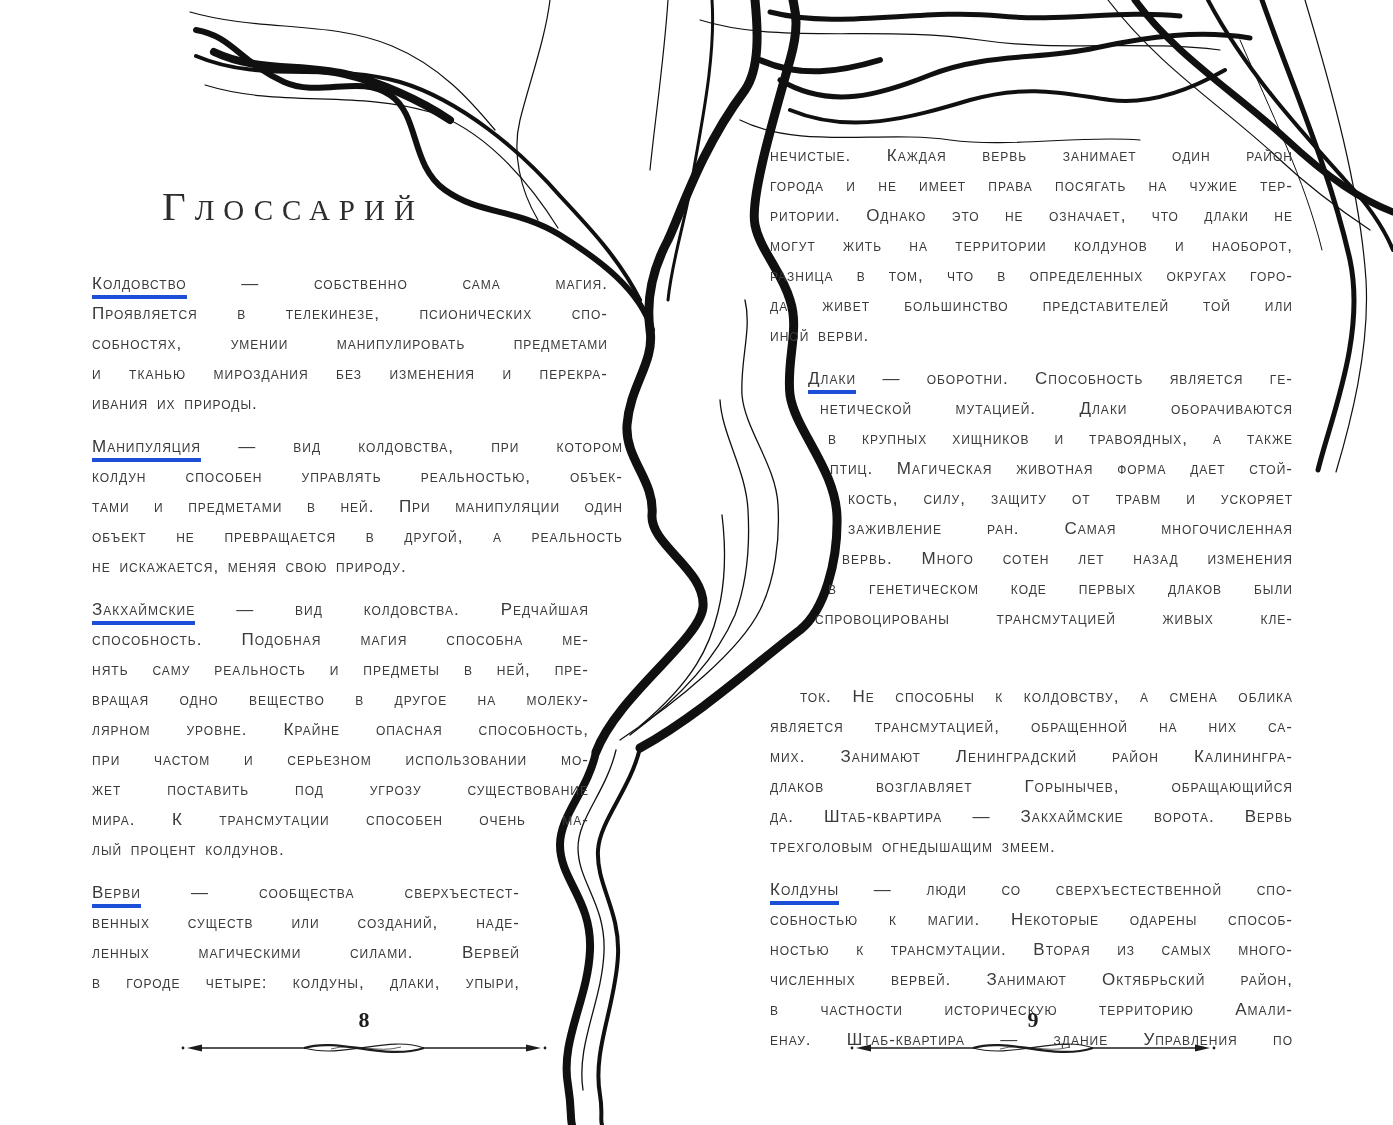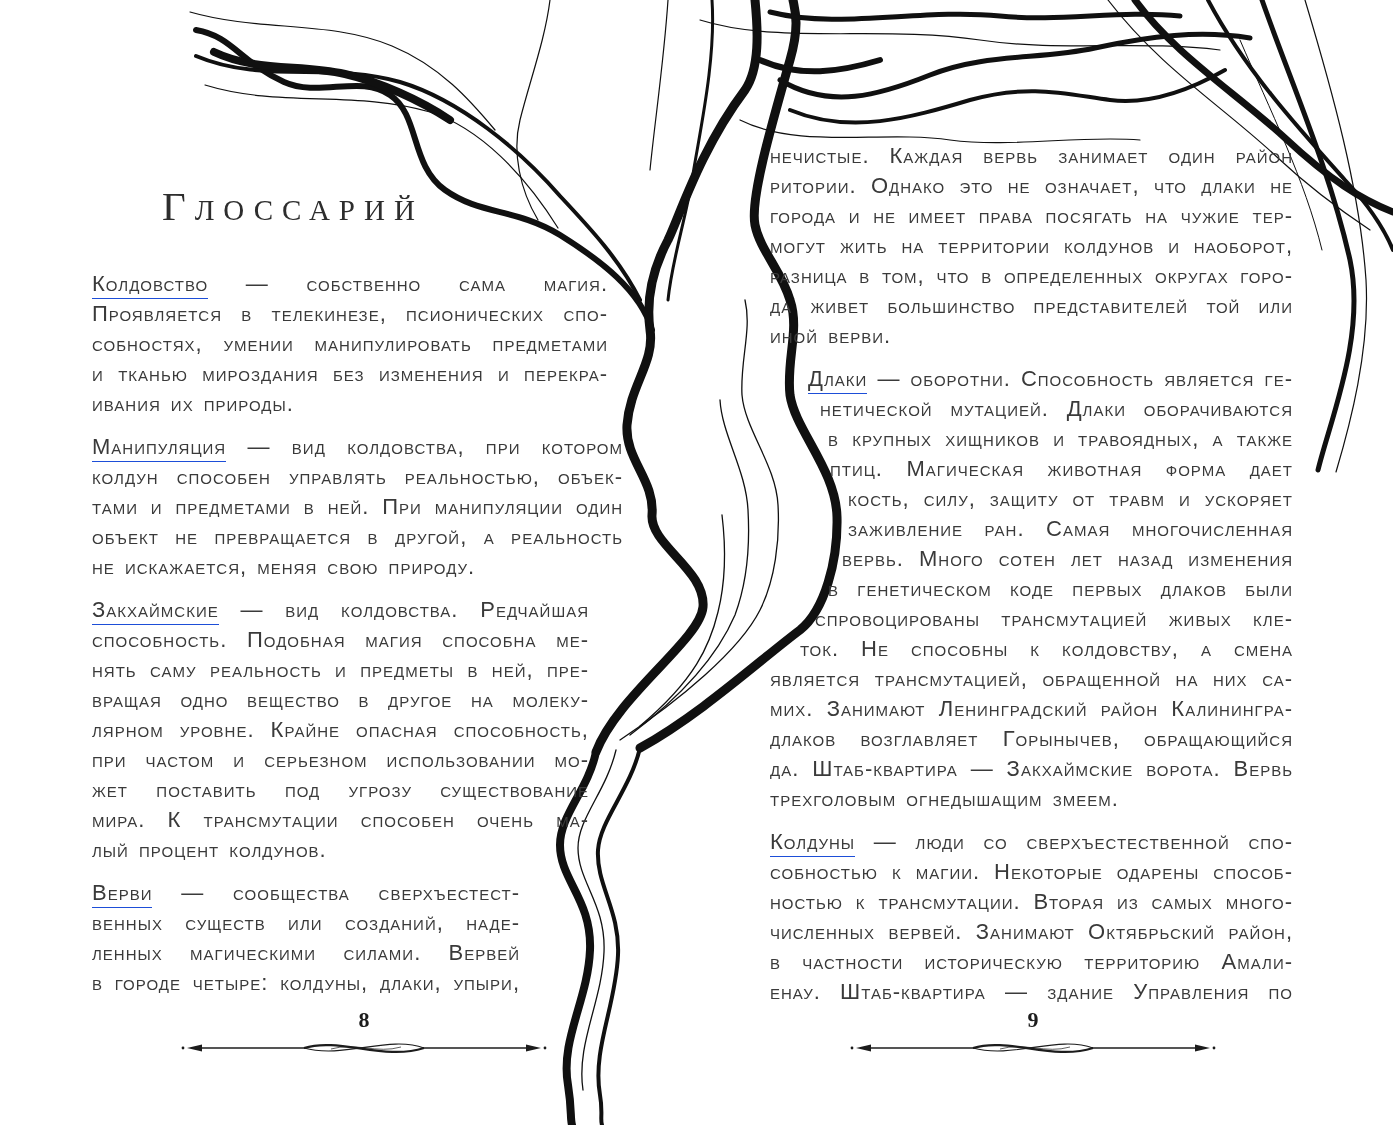--- a/index.html
+++ b/index.html
@@ -17,21 +17,21 @@
   .col-right{left:770px;top:141px;width:523px;}
   .page-title{
     font-family:"Liberation Serif","DejaVu Serif",serif;
     font-variant:small-caps;font-weight:400;
     font-size:41px;letter-spacing:9px;color:#2d2d2d;
     margin:0 0 40px 70px;line-height:46px;
   }
   .entry{margin:0 0 13px 0;}
   .line{
     font-variant:small-caps;
-    font-size:22px;line-height:30px;height:30px;overflow:hidden;
+    font-size:17px;line-height:30px;height:30px;overflow:hidden;
     letter-spacing:1px;word-spacing:3px;
     text-align:justify;text-align-last:justify;
   }
   .line.last{text-align-last:left;}
   .term{border-bottom:5px solid #1d4ed8;padding-bottom:2px;}
   
   .footer{position:absolute;z-index:2;width:370px;text-align:center;}
   .footer-left{left:179px;top:1008px;}
   .footer-right{left:848px;top:1008px;}
   .page-number{
@@ -117,38 +117,38 @@
         <div class="line">ленных магическими силами. Вервей</div>
         <div class="line">в городе четыре: колдуны, длаки, упыри,</div>
       </div>
     </div>
 </div>
 
 <div class="col col-right">
   <div>
       <div class="entry" style="width: 523px;">
         <div class="line">нечистые. Каждая вервь занимает один район</div>
+        <div class="line">города и не имеет права посягать на чужие тер-</div>
         <div class="line">ритории. Однако это не означает, что длаки не</div>
-        <div class="line">города и не имеет права посягать на чужие тер-</div>
         <div class="line">могут жить на территории колдунов и наоборот,</div>
         <div class="line">разница в том, что в определенных округах горо-</div>
         <div class="line">да живет большинство представителей той или</div>
         <div class="line last">иной верви.</div>
       </div>
       <div class="entry" style="width: 523px;">
         <div class="line" style="padding-left: 38px;"><span class="term">Длаки</span> — оборотни. Способность является ге-</div>
         <div class="line" style="padding-left: 50px;">нетической мутацией. Длаки оборачиваются</div>
         <div class="line" style="padding-left: 58px;">в крупных хищников и травоядных, а также</div>
         <div class="line" style="padding-left: 60px;">птиц. Магическая животная форма дает стой-</div>
         <div class="line" style="padding-left: 78px;">кость, силу, защиту от травм и ускоряет</div>
         <div class="line" style="padding-left: 78px;">заживление ран. Самая многочисленная</div>
         <div class="line" style="padding-left: 72px;">вервь. Много сотен лет назад изменения</div>
         <div class="line" style="padding-left: 58px;">в генетическом коде первых длаков были</div>
         <div class="line" style="padding-left: 45px;">спровоцированы трансмутацией живых кле-</div>
-        <div class="line" style="padding-left: 30px;">ток. Не способны к колдовству, а смена облика</div>
+        <div class="line" style="padding-left: 30px; margin-top: 48px;">ток. Не способны к колдовству, а смена облика</div>
         <div class="line">является трансмутацией, обращенной на них са-</div>
         <div class="line">мих. Занимают Ленинградский район Калинингра-</div>
         <div class="line">длаков возглавляет Горынычев, обращающийся</div>
         <div class="line">да. Штаб-квартира — Закхаймские ворота. Вервь</div>
         <div class="line last">трехголовым огнедышащим змеем.</div>
       </div>
       <div class="entry" style="width: 523px;">
         <div class="line"><span class="term">Колдуны</span> — люди со сверхъестественной спо-</div>
         <div class="line">собностью к магии. Некоторые одарены способ-</div>
         <div class="line">ностью к трансмутации. Вторая из самых много-</div>

